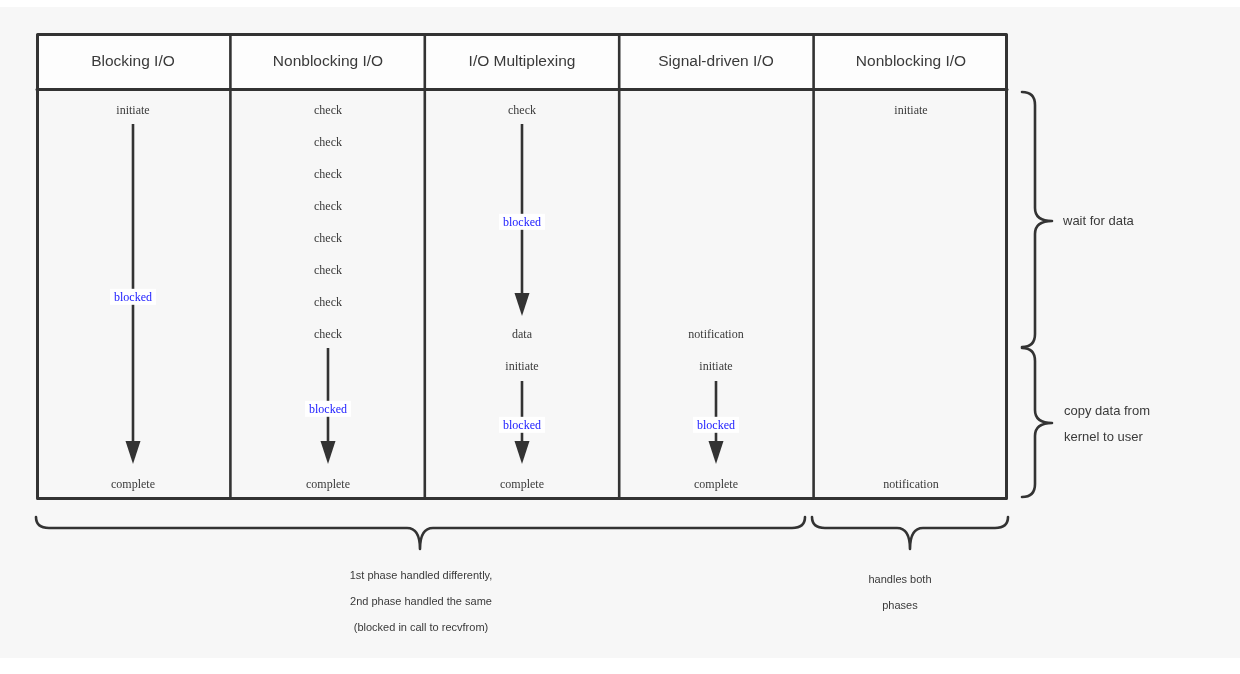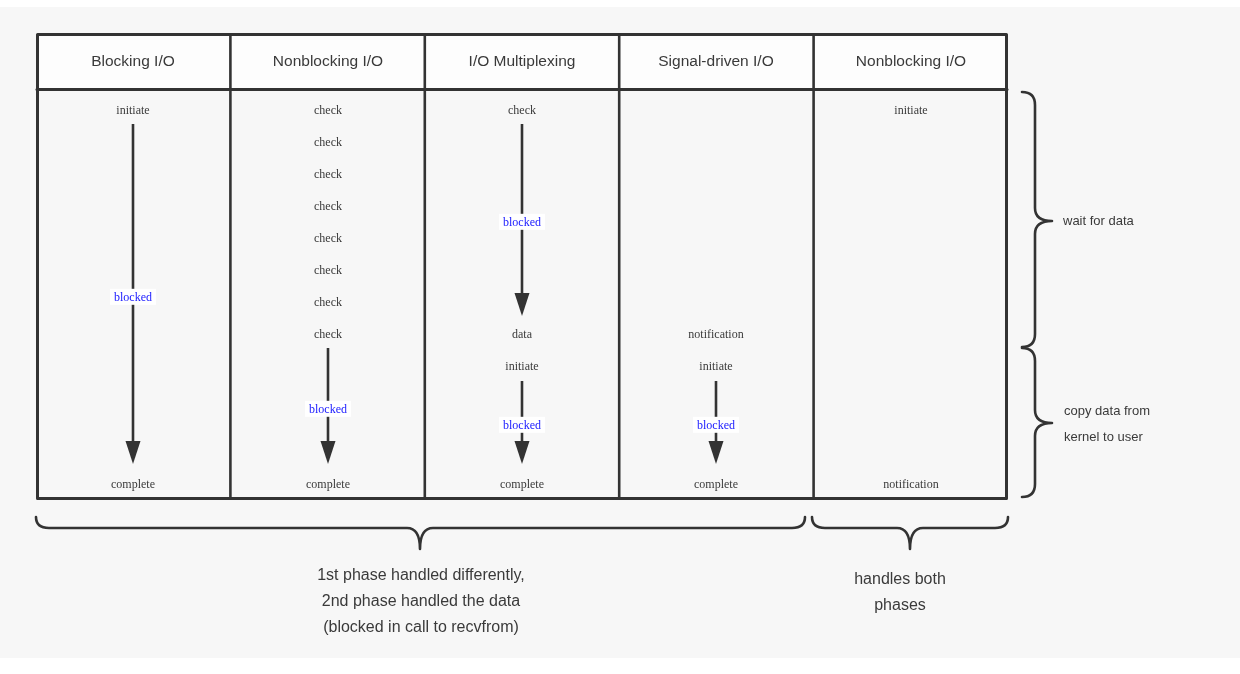--- a/index.html
+++ b/index.html
@@ -41,21 +41,21 @@
   .lbl.blue{
     color:var(--blocked-text,#1a1aff);
     background:var(--blocked-bg,#ffffff);
     padding:1px 4px;
   }
   .side-note{
     position:absolute;font-size:13px;color:var(--text,#3a3a3a);
     white-space:nowrap;line-height:26px;
   }
   .bottom-note{
-    position:absolute;font-size:16px;color:var(--text,#3a3a3a);
+    position:absolute;font-size:11px;color:var(--text,#3a3a3a);
     text-align:center;white-space:nowrap;line-height:26px;
     transform:translateX(-50%);
   }
 </style>
 </head>
 <body>
 
 <div class="stage">
 
   <div class="strip top"></div>
@@ -141,21 +141,21 @@
   <span class="lbl" style="left:911px;top:484px">notification</span>
 
   <div class="side-note" style="left:1063px;top:208px">wait for data</div>
   <div class="side-note" style="left:1064px;top:398px">
     <div>copy data from</div>
     <div>kernel to user</div>
   </div>
 
   <div class="bottom-note" style="left:421px;top:562px">
     <div>1st phase handled differently,</div>
-    <div>2nd phase handled the data</div>
+    <div>2nd phase handled the same</div>
     <div>(blocked in call to recvfrom)</div>
   </div>
   <div class="bottom-note" style="left:900px;top:566px">
     <div>handles both</div>
     <div>phases</div>
   </div>
 
 </div>
 
 </body></html>

